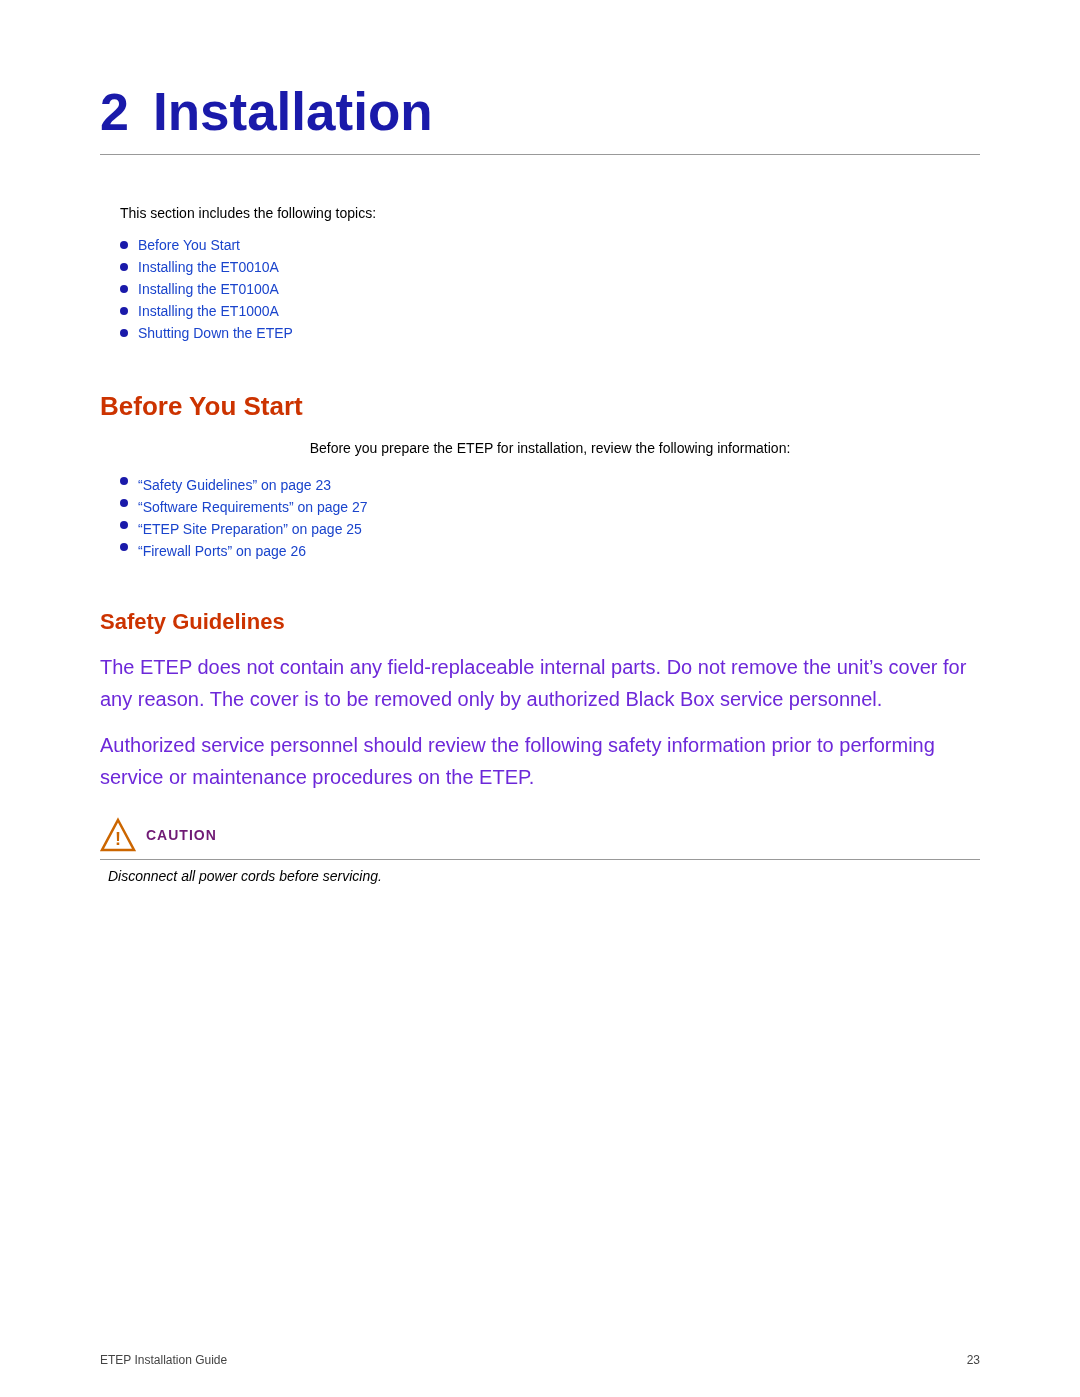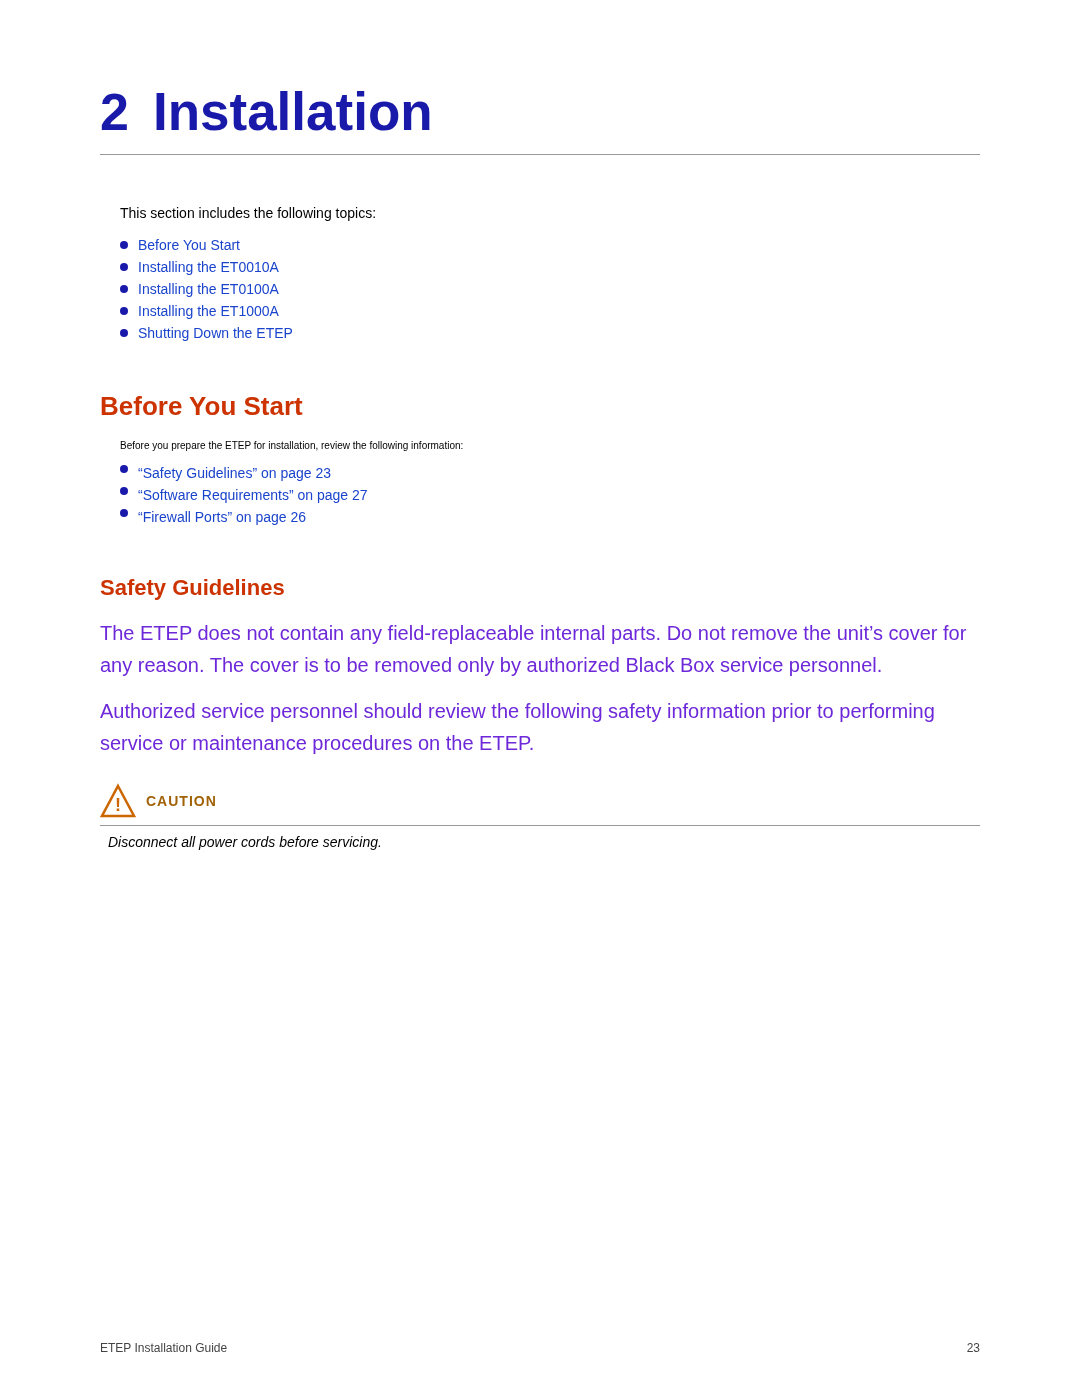--- a/index.html
+++ b/index.html
@@ -89,24 +89,25 @@
     }
 
     .section-title {
       font-size: 26px;
       font-weight: bold;
       color: #cc3300;
       margin-bottom: 18px;
     }
 
     .section-intro {
-      font-size: 10px;
-      color: #000000;
-      margin-bottom: 14px;
-      margin-left: 20px;
+      font-size: 14px;
+      color: #000000;
+      margin-bottom: 21px;
+      margin-left: 20px;
+      text-align: center;
     }
 
     .ref-list {
       list-style: none;
       margin-left: 20px;
       margin-bottom: 50px;
     }
 
     .ref-list li {
       display: flex;
@@ -146,34 +147,34 @@
     .caution-icon {
       width: 36px;
       height: 36px;
       margin-right: 10px;
       flex-shrink: 0;
     }
 
     .caution-label {
       font-size: 14px;
       font-weight: bold;
-      color: #a16207;
+      color: #701a75;
       letter-spacing: 1px;
     }
 
     .caution-text {
       font-size: 14px;
       font-style: italic;
       color: #000000;
       margin-left: 8px;
     }
 
     .page-footer {
       position: absolute;
-      bottom: 42px;
+      bottom: 30px;
       left: 100px;
       right: 100px;
       display: flex;
       justify-content: space-between;
       align-items: center;
       font-size: 12px;
       color: #444444;
       border-top: none;
     }
 
@@ -228,20 +229,24 @@
     <p class="section-intro">Before you prepare the ETEP for installation, review the following information:</p>
 
     <ul class="ref-list">
       <li>
         <span class="bullet-dot"></span>
         <a href="#safety-guidelines">“Safety Guidelines” on page 23</a>
       </li>
       <li>
         <span class="bullet-dot"></span>
         <a href="#software-requirements">“Software Requirements” on page 27</a>
+      </li>
+      <li>
+        <span class="bullet-dot"></span>
+        <a href="#etep-site-preparation">“ETEP Site Preparation” on page 25</a>
       </li>
       <li>
         <span class="bullet-dot"></span>
         <a href="#firewall-ports">“Firewall Ports” on page 26</a>
       </li>
     </ul>
   </div>
 
   <div id="safety-guidelines">
     <h3 class="subsection-title">Safety Guidelines</h3>

